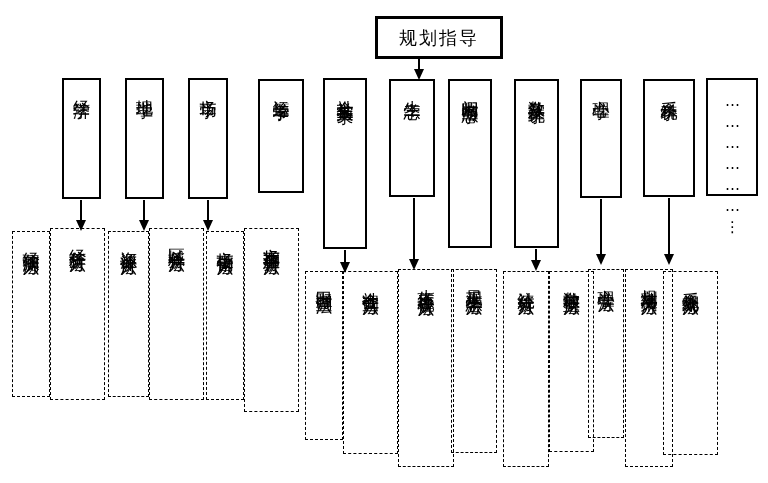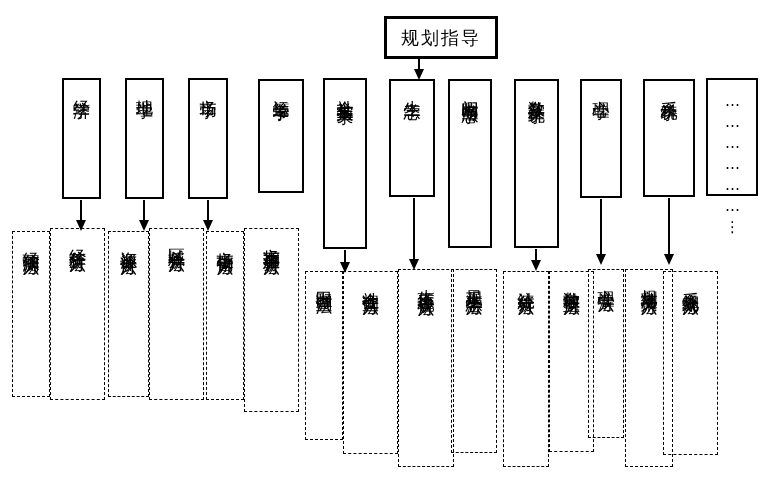--- a/index.html
+++ b/index.html
@@ -38,21 +38,21 @@
     width:0;height:0;
     border-left:5px solid transparent;border-right:5px solid transparent;
     border-top:11px solid #000;
   }
 </style>
 </head>
 <body>
 
 <div class="stage">
 
-  <div class="title-box" style="left:384px;top:16px;width:114px;height:43px">
+  <div class="title-box" style="left:375px;top:16px;width:128px;height:43px">
     <span>规划指导</span>
   </div>
 
   <div class="arrow" style="left:419px;top:59px;height:19px">
       <span class="head"></span>
     </div>
 
   <div class="dbox" style="left:62px;top:78px;width:39px;height:121px">
     <span class="vtext">经济学</span>
   </div>

